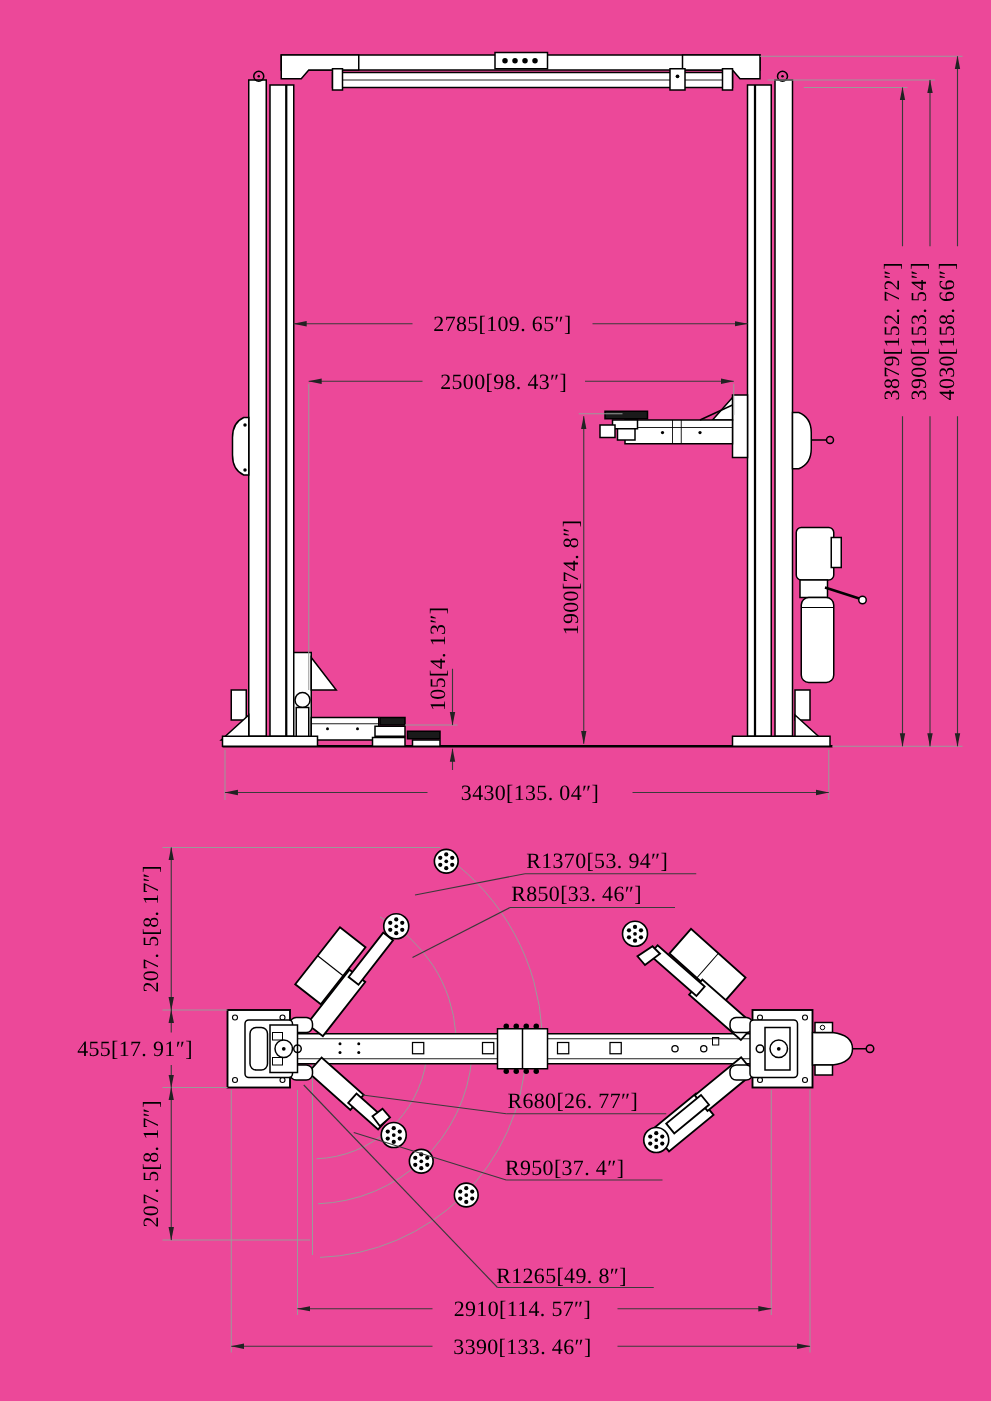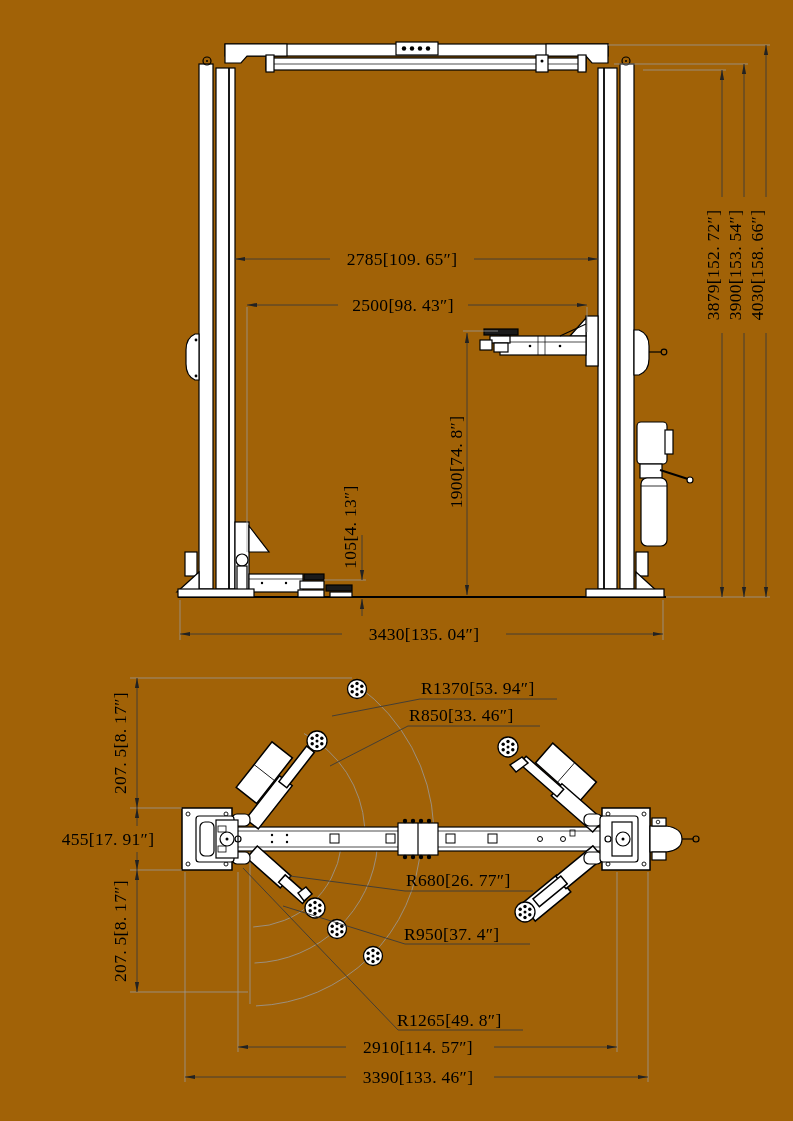--- a/index.html
+++ b/index.html
@@ -1,19 +1,19 @@
 <!DOCTYPE html>
 <html><head>
 <meta charset="utf-8">
 <style>
   html,body{margin:0;padding:0;background:#ffffff;}
   .sheet{
     position:relative;
     width:793px;height:1121px;
-    background:#a16207;
+    background:#ec4899;
     font-family:"Liberation Serif","DejaVu Serif",serif;
   }
   svg{display:block}
   text{
     font-family:"Liberation Serif","DejaVu Serif",serif;
     font-size:17.5px;
     fill:#000;
     letter-spacing:0.3px;
   }
 </style>

